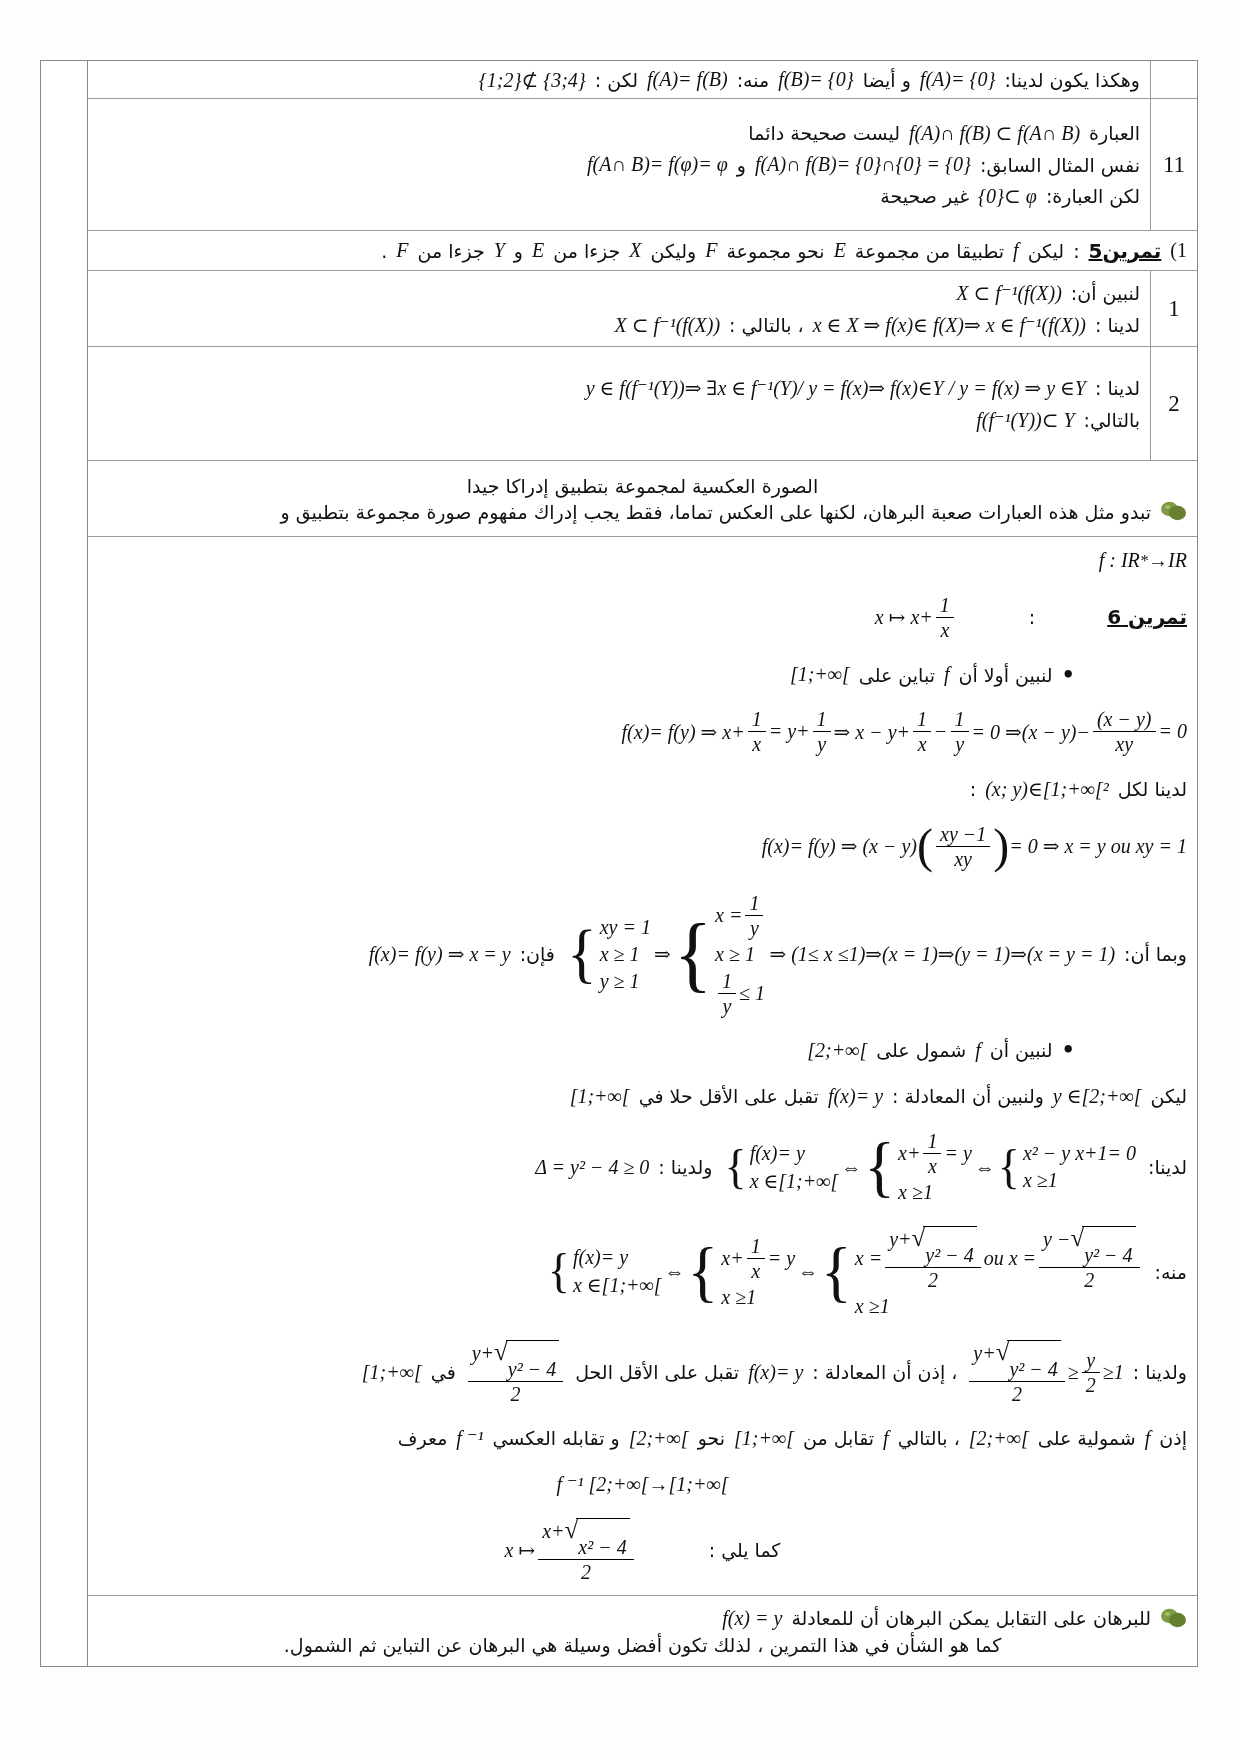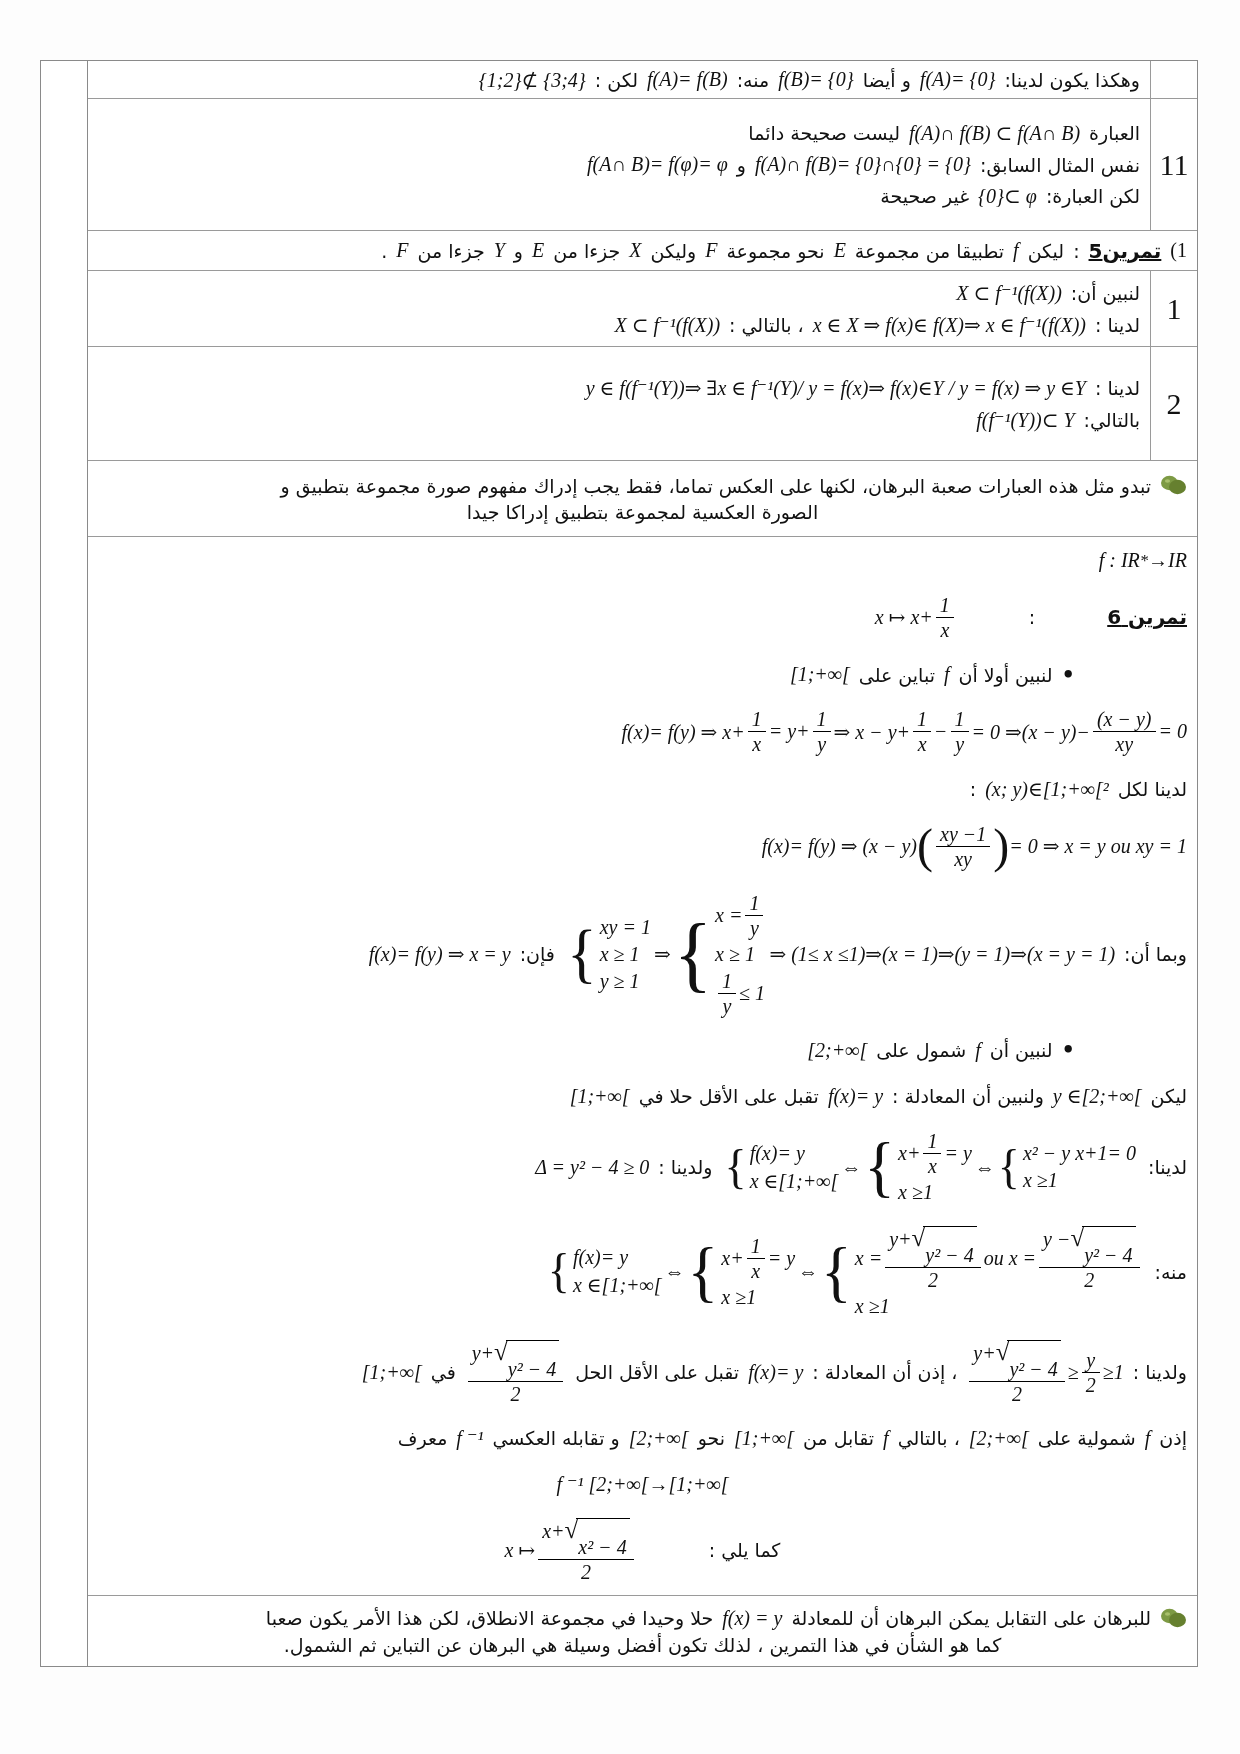--- a/index.html
+++ b/index.html
@@ -26,21 +26,21 @@
   .trow{
     display:flex;direction:rtl;
     border-bottom:1px solid #9a9a9a;
   }
   .trow:last-child{border-bottom:none;}
   .numcell{
     flex:0 0 46px;
     border-left:1px solid #9a9a9a;
     display:flex;align-items:center;justify-content:center;
     font-family:"Liberation Serif","DejaVu Serif",serif;
-    font-size:30px;
+    font-size:23px;
   }
   .maincell{
     flex:1;min-width:0;
     padding:5px 10px;
     display:flex;flex-direction:column;justify-content:center;
     gap:8px;
   }
   .line{
     direction:rtl;
     display:flex;align-items:center;
@@ -203,32 +203,32 @@
             <span class="m" dir="ltr">y ∈ f(f⁻¹(Y))⇒ ∃x ∈ f⁻¹(Y)/ y = f(x)⇒ f(x)∈Y / y = f(x) ⇒ y ∈Y</span>
           </div>
           <div class="line a-r">
             <span class="ar">بالتالي:</span>
             <span class="m" dir="ltr">f(f⁻¹(Y))⊂ Y</span>
           </div>
         </div>
       </div>
       <div class="trow row-note1-row">
         <div class="maincell">
+          <div class="line a-c">
+            <span class="ar">الصورة العكسية لمجموعة بتطبيق إدراكا جيدا</span>
+          </div>
           <div class="line a-r">
             <span class="note-icon">
               <svg width="27" height="21" viewBox="0 0 27 21">
                 <ellipse cx="9.5" cy="8" rx="8.5" ry="7.2" fill="#7d9a44"></ellipse>
                 <ellipse cx="17.5" cy="12" rx="8.5" ry="7.2" fill="#66802f"></ellipse>
                 <ellipse cx="7.5" cy="6" rx="2.6" ry="1.7" fill="#a9c06c"></ellipse>
               </svg>
             </span>
             <span class="ar">تبدو مثل هذه العبارات صعبة البرهان، لكنها على العكس تماما، فقط يجب إدراك مفهوم صورة مجموعة بتطبيق و</span>
-          </div>
-          <div class="line a-c">
-            <span class="ar">الصورة العكسية لمجموعة بتطبيق إدراكا جيدا</span>
           </div>
         </div>
       </div>
       <div class="trow row-exercise6-row">
         <div class="maincell">
           <div class="line a-r ind-lg">
             <span class="m" dir="ltr">f :  IR<sup>*</sup> →IR</span>
           </div>
           <div class="line a-r gap-wide">
             <span class="title">تمرين 6</span>
@@ -445,21 +445,20 @@
           <div class="line a-r">
             <span class="note-icon">
               <svg width="27" height="21" viewBox="0 0 27 21">
                 <ellipse cx="9.5" cy="8" rx="8.5" ry="7.2" fill="#7d9a44"></ellipse>
                 <ellipse cx="17.5" cy="12" rx="8.5" ry="7.2" fill="#66802f"></ellipse>
                 <ellipse cx="7.5" cy="6" rx="2.6" ry="1.7" fill="#a9c06c"></ellipse>
               </svg>
             </span>
             <span class="ar">للبرهان على التقابل يمكن البرهان أن للمعادلة</span>
             <span class="m" dir="ltr">f(x) = y</span>
-            <span class="ar">حلا وحيدا في مجموعة الانطلاق، لكن هذا الأمر يكون صعبا</span>
           </div>
           <div class="line a-c">
             <span class="ar">كما هو الشأن في هذا التمرين ، لذلك تكون أفضل وسيلة هي البرهان عن التباين ثم الشمول.</span>
           </div>
         </div>
       </div>
     </div>
 </div>
 
 </body></html>

